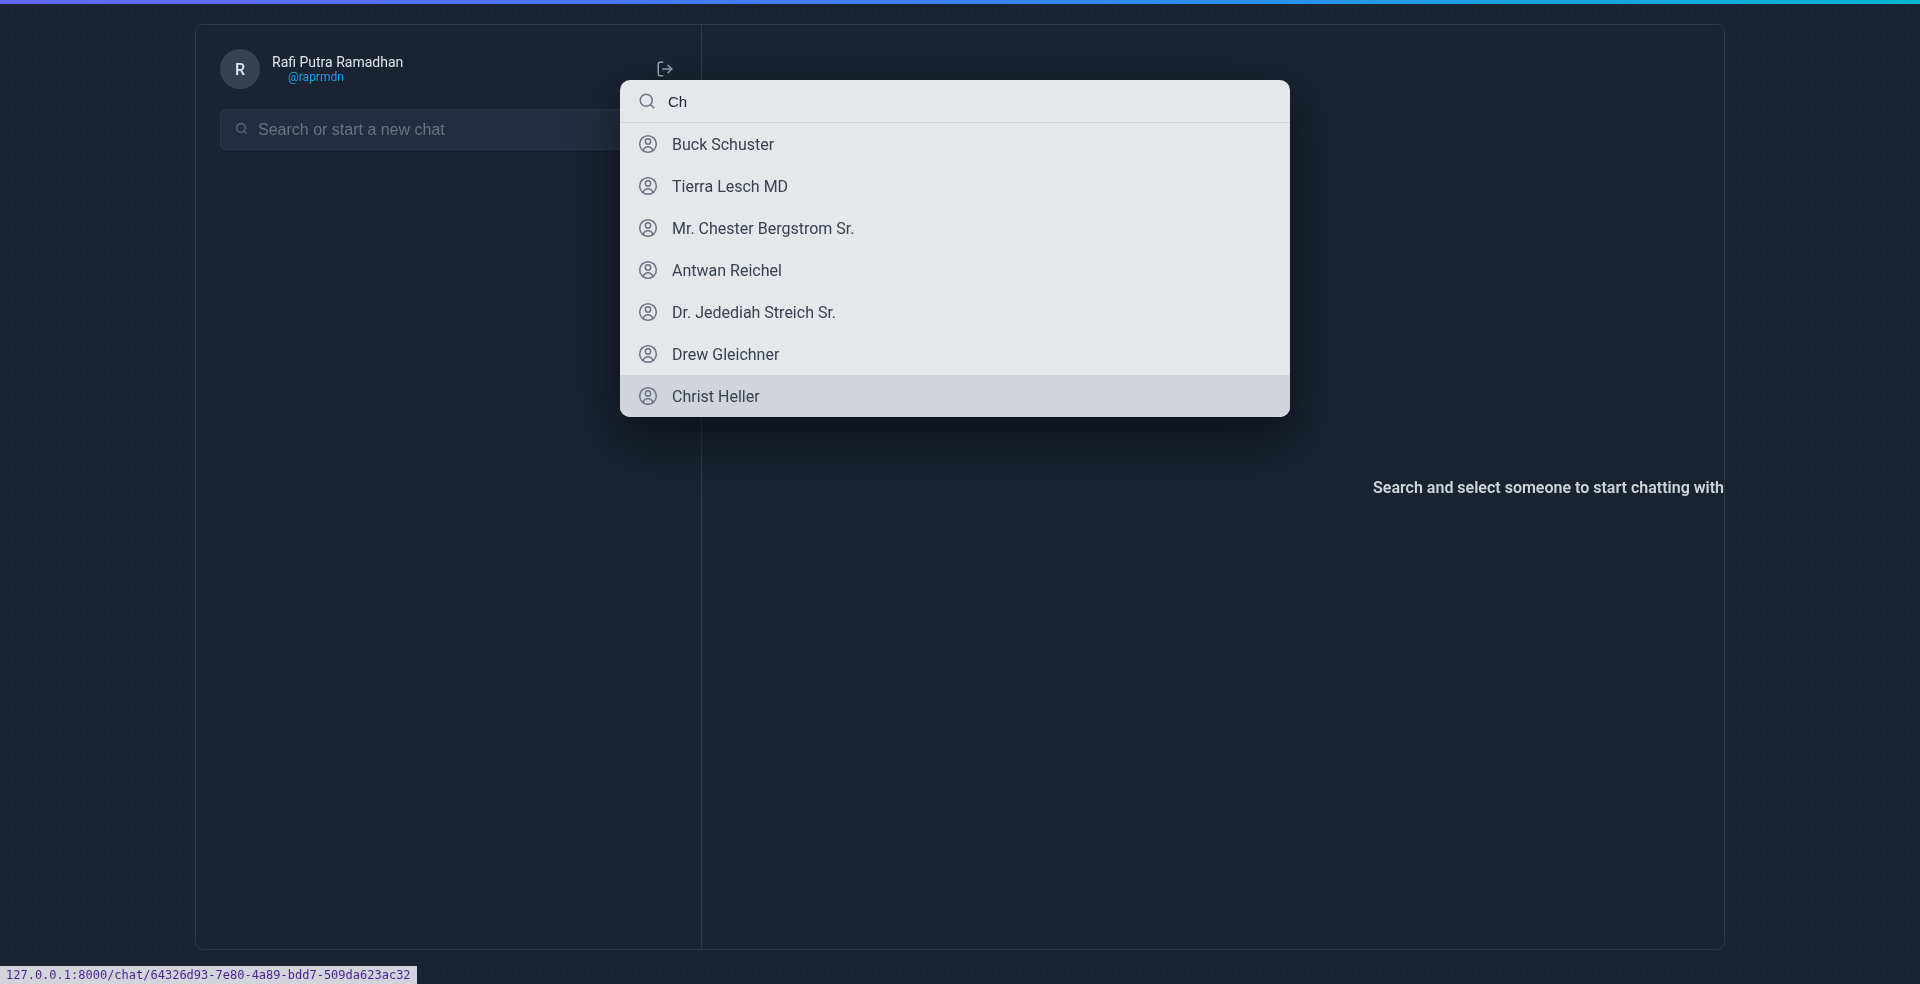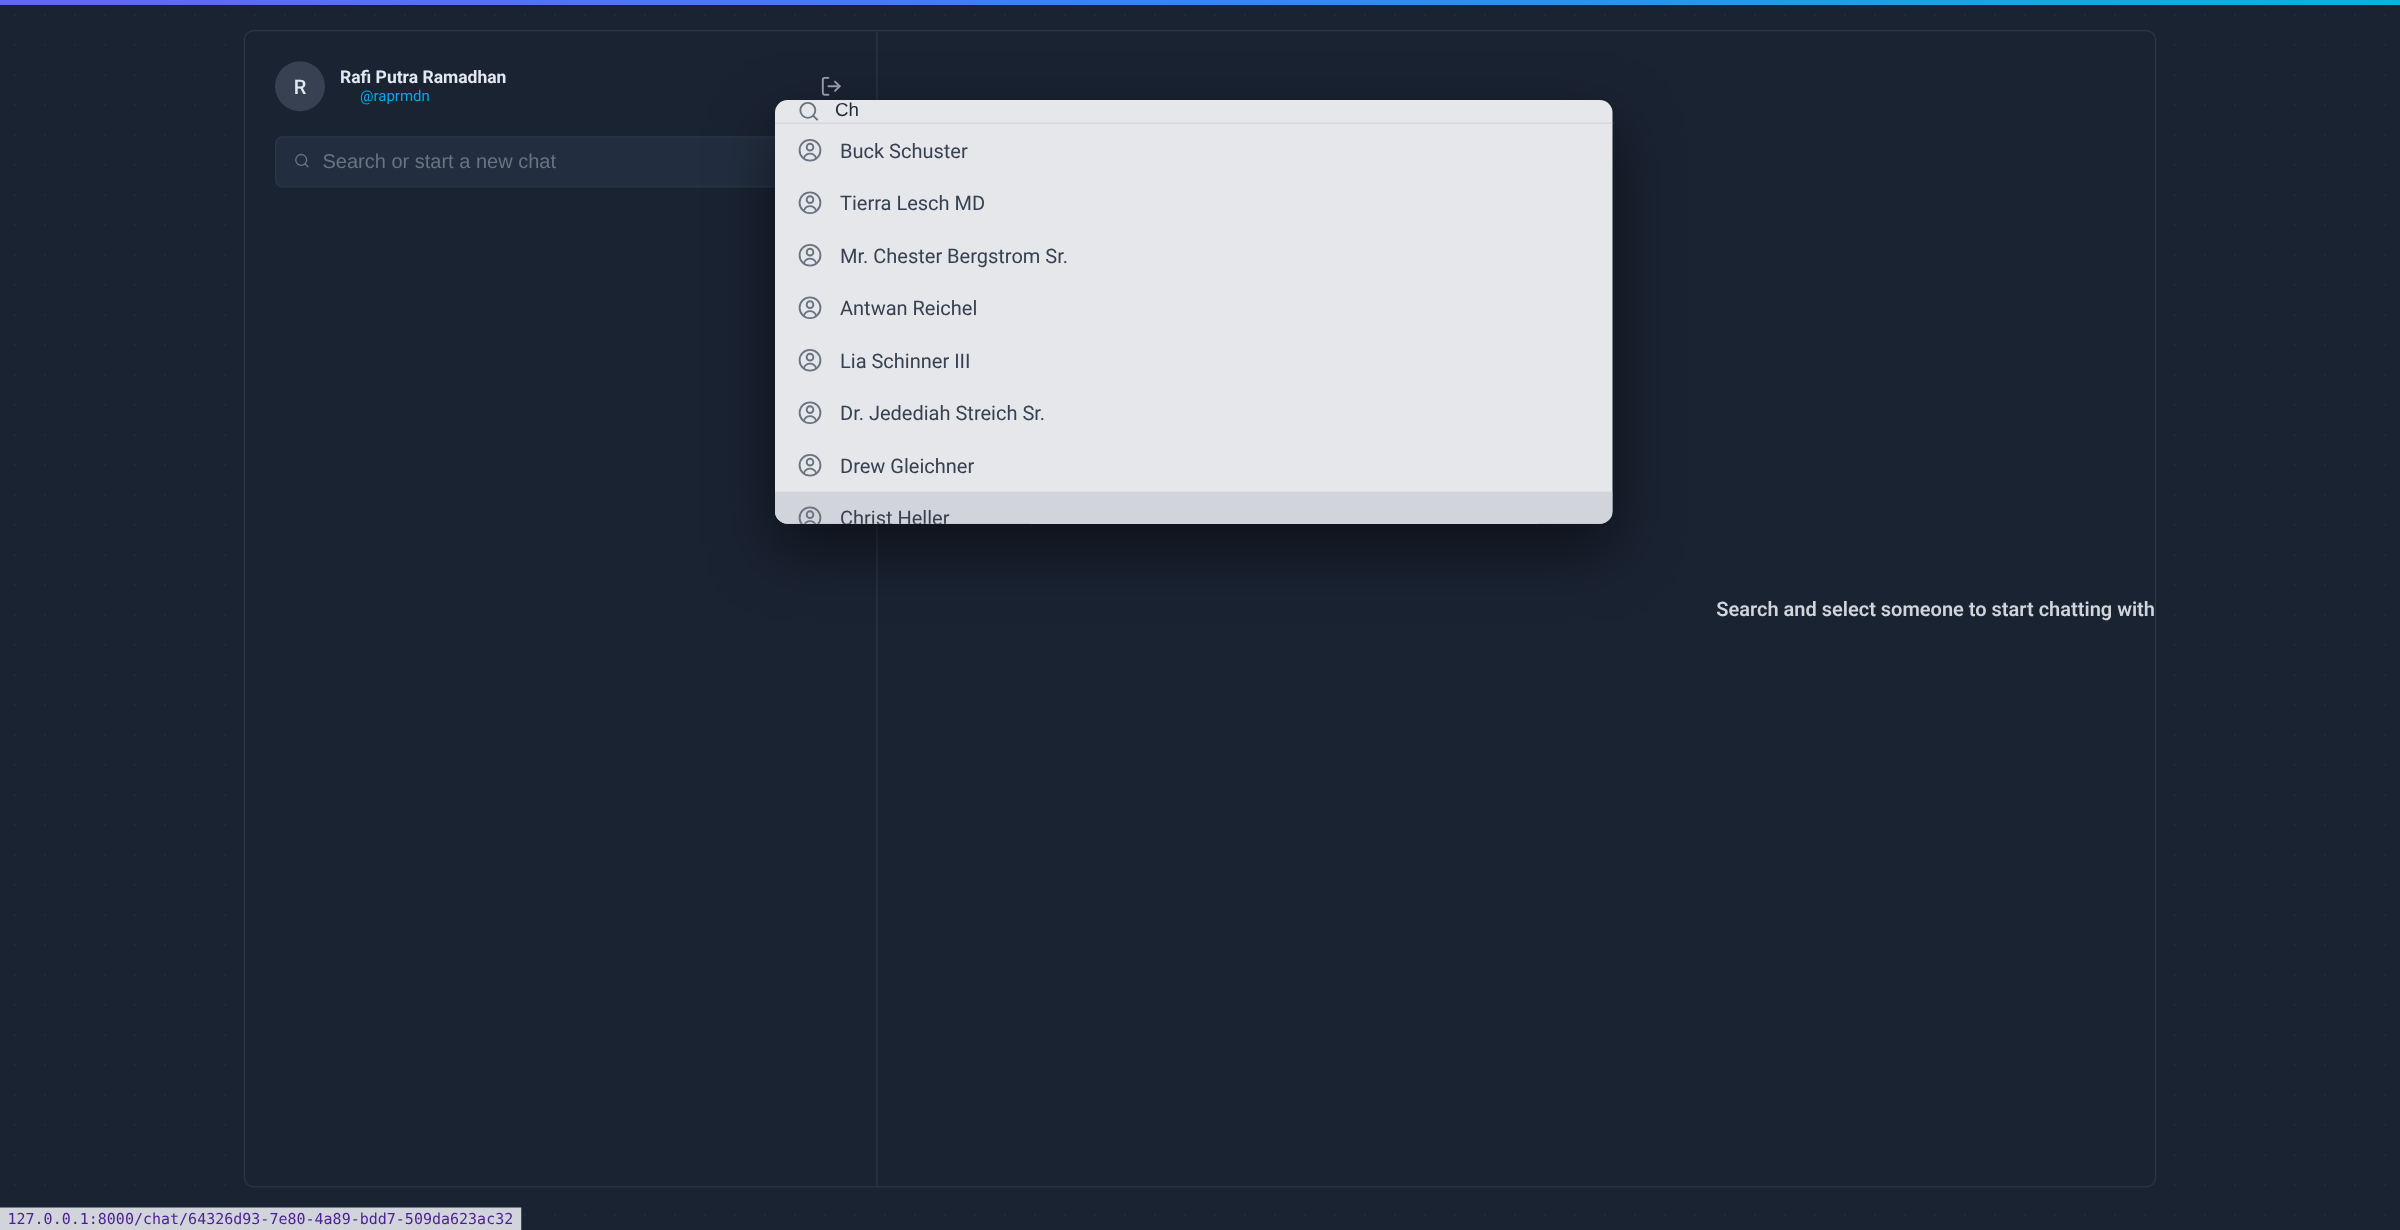--- a/index.html
+++ b/index.html
@@ -72,21 +72,21 @@
       font-size: 16px;
       font-weight: 500;
       color: #e2e8f0;
     }
     .user-text {
       display: flex;
       flex-direction: column;
     }
     .user-name {
       font-size: 14px;
-      font-weight: 700;
+      font-weight: 400;
       color: #e2e8f0;
     }
     .user-handle {
       font-size: 12px;
       color: #0ea5e9;
       margin-left: 16px;
     }
     .logout-btn {
       width: 24px;
       height: 24px;
@@ -137,22 +137,22 @@
       top: 80px;
       left: 620px;
       width: 670px;
       background-color: #e5e7eb;
       border-radius: 10px;
       box-shadow: 0 20px 50px rgba(0,0,0,0.5);
       overflow: hidden;
     }
     .modal-search-row {
       display: flex;
-      align-items: flex-start;
-      padding: 0 18px;
+      align-items: center;
+      padding: 12px 18px;
       border-bottom: 1px solid #d1d5db;
       gap: 12px;
     }
     .modal-search-row svg {
       color: #6b7280;
     }
     .modal-search-row input {
       flex: 1;
       border: none;
       outline: none;
@@ -282,28 +282,20 @@
           <path d="M6.2 19.2c1-2.5 3.3-4 5.8-4s4.8 1.5 5.8 4"></path>
         </svg>
         <span>Antwan Reichel</span>
       </div>
       <div class="result-item">
         <svg width="20" height="20" viewBox="0 0 24 24" fill="none" stroke="currentColor" stroke-width="1.8" stroke-linecap="round" stroke-linejoin="round">
           <circle cx="12" cy="12" r="10"></circle>
           <circle cx="12" cy="9" r="3.2"></circle>
           <path d="M6.2 19.2c1-2.5 3.3-4 5.8-4s4.8 1.5 5.8 4"></path>
         </svg>
-        <span>Lia Schinner III</span>
-      </div>
-      <div class="result-item">
-        <svg width="20" height="20" viewBox="0 0 24 24" fill="none" stroke="currentColor" stroke-width="1.8" stroke-linecap="round" stroke-linejoin="round">
-          <circle cx="12" cy="12" r="10"></circle>
-          <circle cx="12" cy="9" r="3.2"></circle>
-          <path d="M6.2 19.2c1-2.5 3.3-4 5.8-4s4.8 1.5 5.8 4"></path>
-        </svg>
         <span>Dr. Jedediah Streich Sr.</span>
       </div>
       <div class="result-item">
         <svg width="20" height="20" viewBox="0 0 24 24" fill="none" stroke="currentColor" stroke-width="1.8" stroke-linecap="round" stroke-linejoin="round">
           <circle cx="12" cy="12" r="10"></circle>
           <circle cx="12" cy="9" r="3.2"></circle>
           <path d="M6.2 19.2c1-2.5 3.3-4 5.8-4s4.8 1.5 5.8 4"></path>
         </svg>
         <span>Drew Gleichner</span>
       </div>

